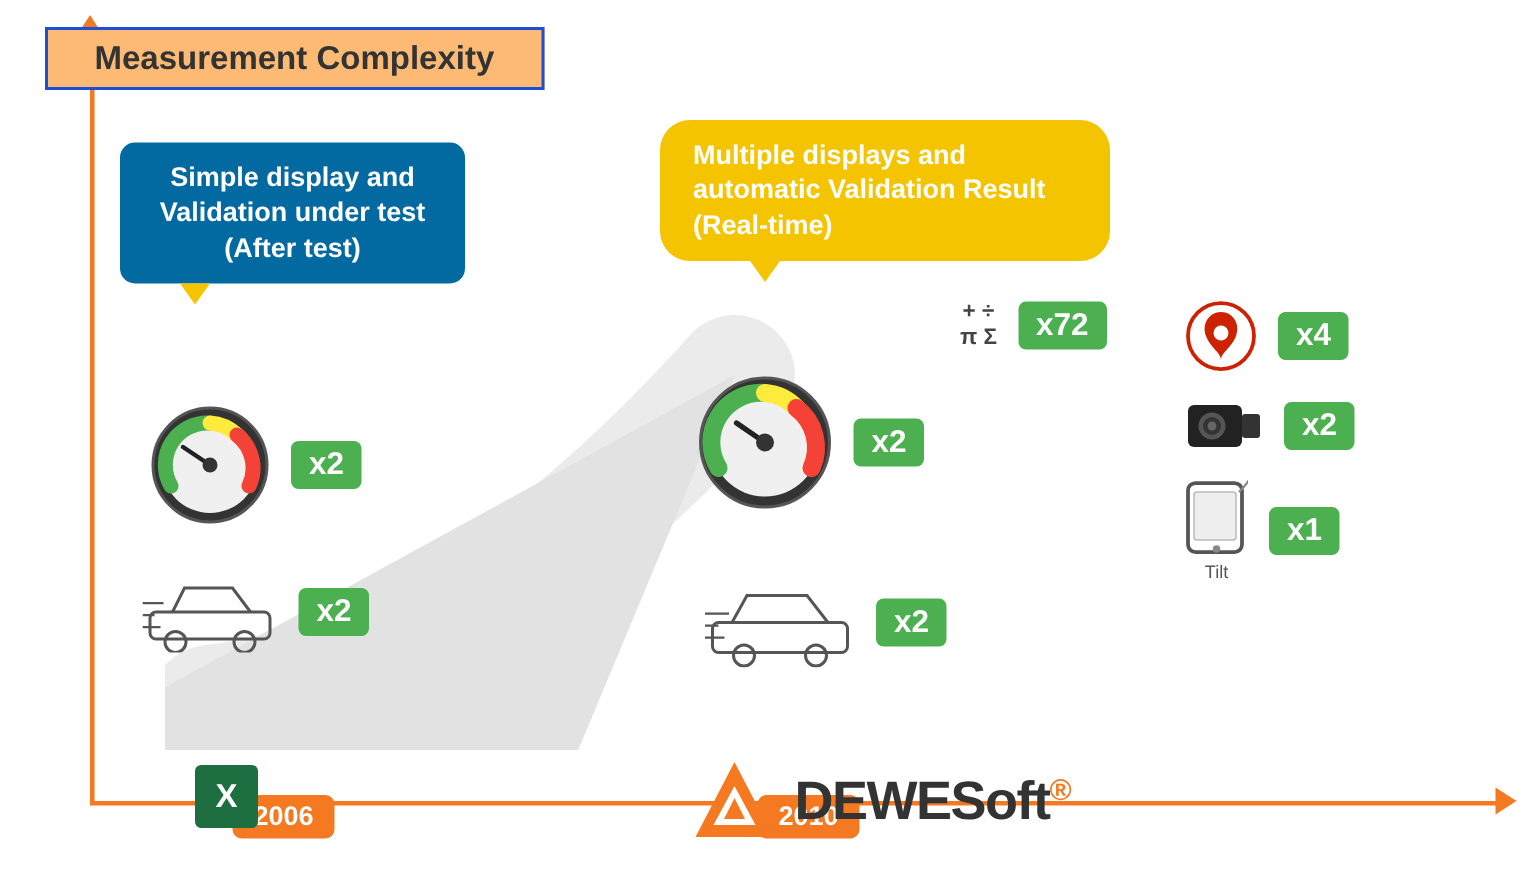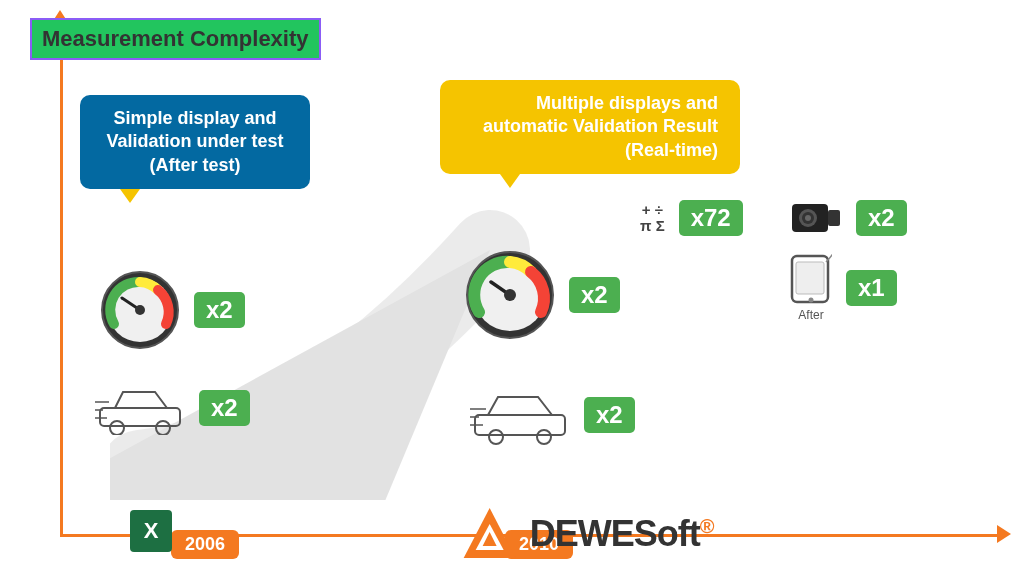--- a/index.html
+++ b/index.html
@@ -10,23 +10,23 @@
       font-family: Arial, sans-serif;
       overflow: hidden;
       position: relative;
     }
 
     
     .title-box {
       position: absolute;
       top: 18px;
       left: 30px;
-      border: 2px solid #8b5cf6;
-      padding: 6px 10px;
-      background: #22c55e;
+      border: 2px solid #1d4ed8;
+      padding: 6px 31px;
+      background: #fdba74;
     }
     .title-box span {
       font-size: 22px;
       font-weight: 600;
       color: #333;
     }
 
     
     .y-axis {
       position: absolute;
@@ -84,24 +84,24 @@
       width: 0; height: 0;
       border-left: 10px solid transparent;
       border-right: 10px solid transparent;
       border-top: 14px solid #f5c400;
     }
     .bubble-right {
       position: absolute;
       top: 80px;
       left: 440px;
       background: #f5c400;
-      border-radius: 10px;
+      border-radius: 20px;
       padding: 12px 22px;
       width: 300px;
-      text-align: right;
+      text-align: left;
     }
     .bubble-right::after {
       content: '';
       position: absolute;
       bottom: -14px;
       left: 60px;
       width: 0; height: 0;
       border-left: 10px solid transparent;
       border-right: 10px solid transparent;
       border-top: 14px solid #f5c400;
@@ -110,40 +110,40 @@
       font-size: 18px;
       font-weight: 700;
       color: white;
       line-height: 1.3;
     }
 
     
     .badge {
       background: #4caf50;
       color: white;
-      font-size: 24px;
+      font-size: 21px;
       font-weight: 700;
       padding: 4px 12px;
       border-radius: 5px;
       display: inline-block;
     }
 
     
     .year-label {
       position: absolute;
       background: #f47920;
       color: white;
       font-size: 18px;
       font-weight: 700;
       padding: 4px 14px;
       border-radius: 6px;
     }
 
     
-    .year-2006 { top: 530px; left: 171px; }
+    .year-2006 { top: 530px; left: 155px; }
     .year-2017 { top: 530px; left: 505px; }
 
     
     .formula-icon {
       font-size: 36px;
       color: #555;
       font-weight: bold;
       line-height: 1.1;
       text-align: center;
     }
@@ -337,20 +337,28 @@
   <div class="row-item">
     <div class="formula-icon">
       <div style="font-size:15px; line-height:1.1; color:#444; font-weight:bold;">+ ÷<br>π Σ</div>
     </div>
     <span class="badge">x72</span>
   </div>
 </div>
 
 <div class="right-icons">
 
+  <div class="row-item">
+    <svg width="48" height="48" viewBox="0 0 48 48">
+      <circle cx="24" cy="24" r="22" fill="none" stroke="#cc2200" stroke-width="2.5"></circle>
+      <path d="M 24 8 C 16 8 11 16 14 24 C 17 32 24 35 24 40 C 24 35 31 32 34 24 C 37 16 32 8 24 8 Z" fill="#cc2200"></path>
+      <circle cx="24" cy="22" r="5" fill="white"></circle>
+    </svg>
+    <span class="badge">x4</span>
+  </div>
 
   <div class="row-item">
     <svg width="52" height="36" viewBox="0 0 52 36">
       <rect x="2" y="4" width="36" height="28" rx="4" fill="#222"></rect>
       <rect x="38" y="10" width="12" height="16" rx="2" fill="#333"></rect>
       <circle cx="18" cy="18" r="9" fill="#555"></circle>
       <circle cx="18" cy="18" r="6" fill="#333"></circle>
       <circle cx="18" cy="18" r="3" fill="#666"></circle>
     </svg>
     <span class="badge">x2</span>
@@ -358,21 +366,21 @@
 
   <div class="row-item">
     <div style="display:flex; flex-direction:column; align-items:center;">
       <svg width="42" height="52" viewBox="0 0 42 52">
         <rect x="2" y="2" width="36" height="46" rx="5" fill="none" stroke="#555" stroke-width="2.5"></rect>
         <rect x="6" y="8" width="28" height="32" rx="2" fill="#eee" stroke="#bbb" stroke-width="1"></rect>
         <circle cx="21" cy="46" r="2.5" fill="#888"></circle>
 
         <path d="M 36 8 Q 44 0 44 -4" stroke="#888" stroke-width="1.5" fill="none" marker-end="url(#arr2)"></path>
       </svg>
-      <span class="tilt-label">After</span>
+      <span class="tilt-label">Tilt</span>
     </div>
     <span class="badge">x1</span>
   </div>
 </div>
 
 <div class="year-label year-2006">2006</div>
 <div class="year-label year-2017">2010</div>
 
 <div style="position:absolute; bottom:28px; left:130px;">
   <div class="excel-icon">

